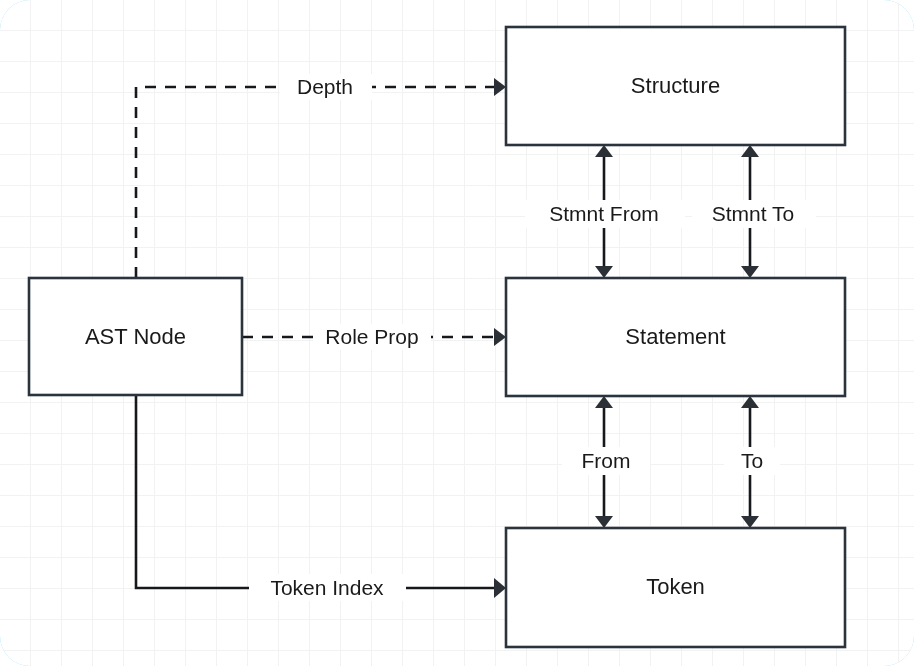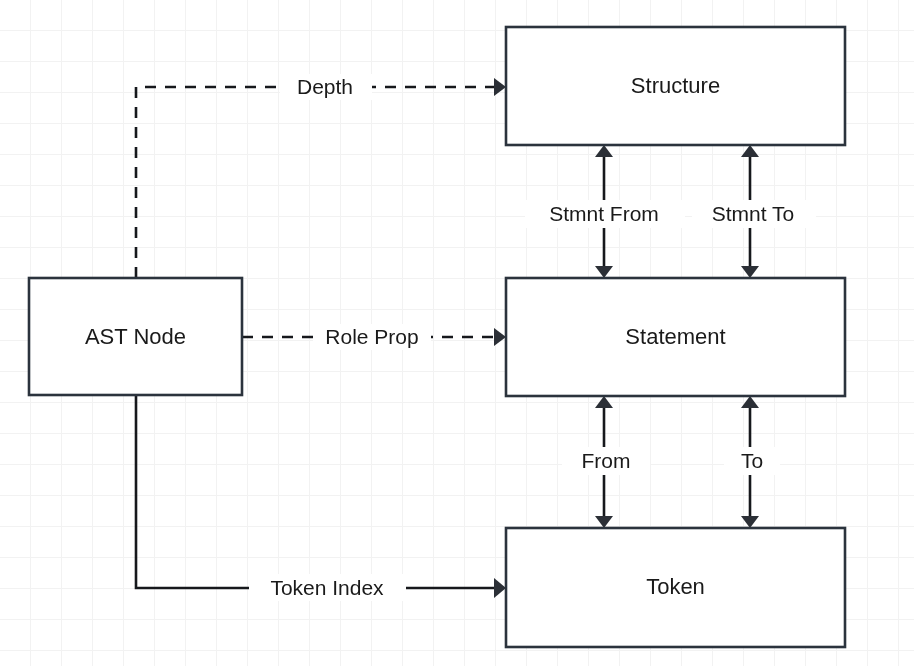--- a/index.html
+++ b/index.html
@@ -9,20 +9,21 @@
   }
   body {
     font-family: "Liberation Sans", sans-serif;
   }
   #canvas {
     position: relative;
     width: 914px;
     height: 666px;
     overflow: hidden;
     background: #7dd3fc;
+    border-radius: 30px;
   }
   
   #grid-bg {
     position: absolute;
     inset: 0;
     background-color: #ffffff;
     background-image:
       linear-gradient(to right, #f2f2f2 1px, transparent 1px),
       linear-gradient(to bottom, #f2f2f2 1px, transparent 1px),
       linear-gradient(to right, #e6e6e6 1.5px, transparent 1.5px),

